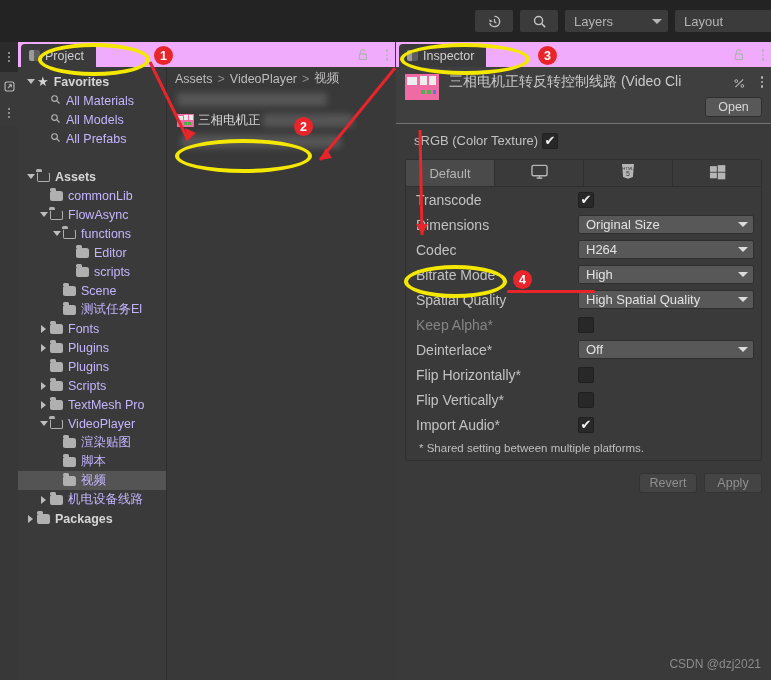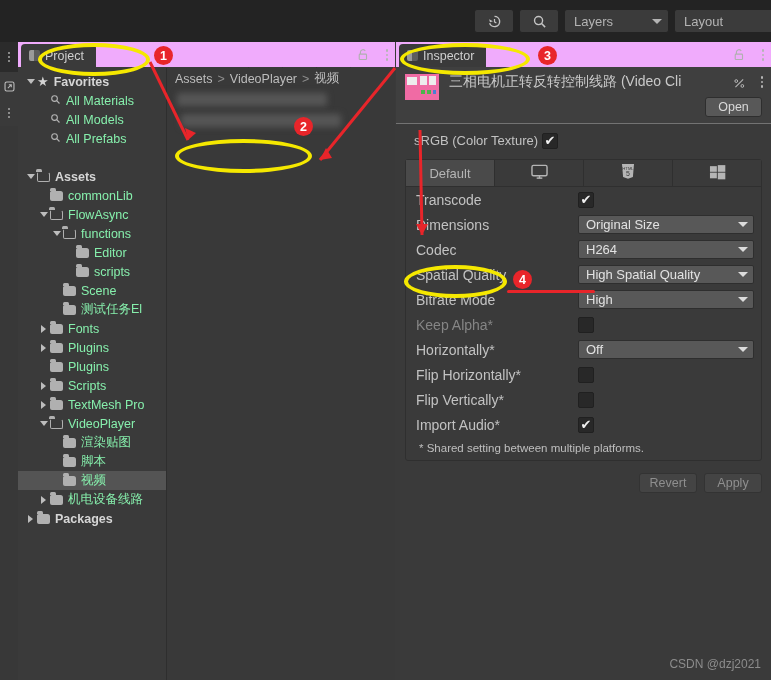--- a/index.html
+++ b/index.html
@@ -68,21 +68,21 @@
                 border-right: 4.5px solid transparent; border-top: 5px solid #cdcdcd; margin-right: 6px; }
   .searchbox { width: 170px; height: 17px; background: #2b2b2b; border-radius: 9px;
                display: flex; align-items: center; padding-left: 7px; }
   .filt-btn { width: 34px; height: 26px; display: flex; align-items: center;
               justify-content: center; border-left: 1px solid #333; color: #9a9a9a; }
   .filt-btn.first { border-left: 1px solid #333; margin-left: 4px; }
 
   .proj-body { position: absolute; left: 0; top: 26px; right: 0; bottom: 0; display: flex; }
   .tree { width: 149px; background: #3a3a3a; border-right: 1px solid #2e2e2e;
           padding-top: 4px; overflow: hidden; }
-  .trow { height: 19px; display: flex; align-items: center; color: #86efac;
+  .trow { height: 19px; display: flex; align-items: center; color: #c4b5fd;
           font-size: 12.5px; white-space: nowrap; }
   .trow.sel { background: #545454; }
   .trow.bold { font-weight: bold; color: #d6d6d6; }
   .tw { width: 13px; display: flex; align-items: center; justify-content: center; }
   .tri-d { width: 0; height: 0; border-left: 4.5px solid transparent; border-right: 4.5px solid transparent;
            border-top: 5px solid #bdbdbd; }
   .tri-r { width: 0; height: 0; border-top: 4.5px solid transparent; border-bottom: 4.5px solid transparent;
            border-left: 5px solid #bdbdbd; }
   .folder { width: 13px; height: 10px; background: #b0b0b0; border-radius: 1.5px 2.5px 2px 2px;
             margin-right: 5px; position: relative; flex: none; }
@@ -451,20 +451,31 @@
         <div class="crumbs" id="crumbs">
             <span>Assets</span>
             <span class="sep">&gt;</span>
             <span>VideoPlayer</span>
             <span class="sep">&gt;</span>
             <span>视频</span>
           </div>
         <div id="assetrows">
             <div class="arow">
               <span class="blur" style="width:150px;height:13px;margin-left:0px;"></span>
+            </div>
+            <div class="arow">
+              <span class="vicon">
+                <i style="left:1px;top:2px;width:5px;height:4px;"></i>
+                <i style="left:7px;top:1px;width:4px;height:5px;"></i>
+                <i style="left:12px;top:1px;width:4px;height:5px;"></i>
+                <i style="left:7px;top:8px;width:3px;height:3px;background:#44b044;"></i>
+                <i style="left:11px;top:8px;width:3px;height:3px;background:#44b044;"></i>
+              </span>
+              <span class="aname">三相电机正</span>
+              <span class="blur" style="width:90px;height:13px;margin-left:2px;"></span>
             </div>
             <div class="arow">
               <span class="blur" style="width:160px;height:13px;margin-left:4px;"></span>
             </div>
           </div>
       </div>
     </div>
   </div>
 
   <div id="inspector">
@@ -558,39 +569,39 @@
               </span>
             </div>
             <div class="prow">
               <span class="plabel">Codec</span>
               <span class="dd">
                 <span class="ddl">H264</span>
                 <span class="dcaret"></span>
               </span>
             </div>
             <div class="prow">
+              <span class="plabel">Bitrate Mode</span>
+              <span class="dd">
+                <span class="ddl">High</span>
+                <span class="dcaret"></span>
+              </span>
+            </div>
+            <div class="prow">
               <span class="plabel">Spatial Quality</span>
               <span class="dd">
                 <span class="ddl">High Spatial Quality</span>
                 <span class="dcaret"></span>
               </span>
             </div>
             <div class="prow">
-              <span class="plabel">Bitrate Mode</span>
-              <span class="dd">
-                <span class="ddl">High</span>
-                <span class="dcaret"></span>
-              </span>
-            </div>
-            <div class="prow">
               <span class="plabel dim">Keep Alpha*</span>
               <span class="chk"></span>
             </div>
             <div class="prow">
-              <span class="plabel">Horizontally*</span>
+              <span class="plabel">Deinterlace*</span>
               <span class="dd">
                 <span class="ddl">Off</span>
                 <span class="dcaret"></span>
               </span>
             </div>
             <div class="prow">
               <span class="plabel">Flip Horizontally*</span>
               <span class="chk"></span>
             </div>
             <div class="prow">

